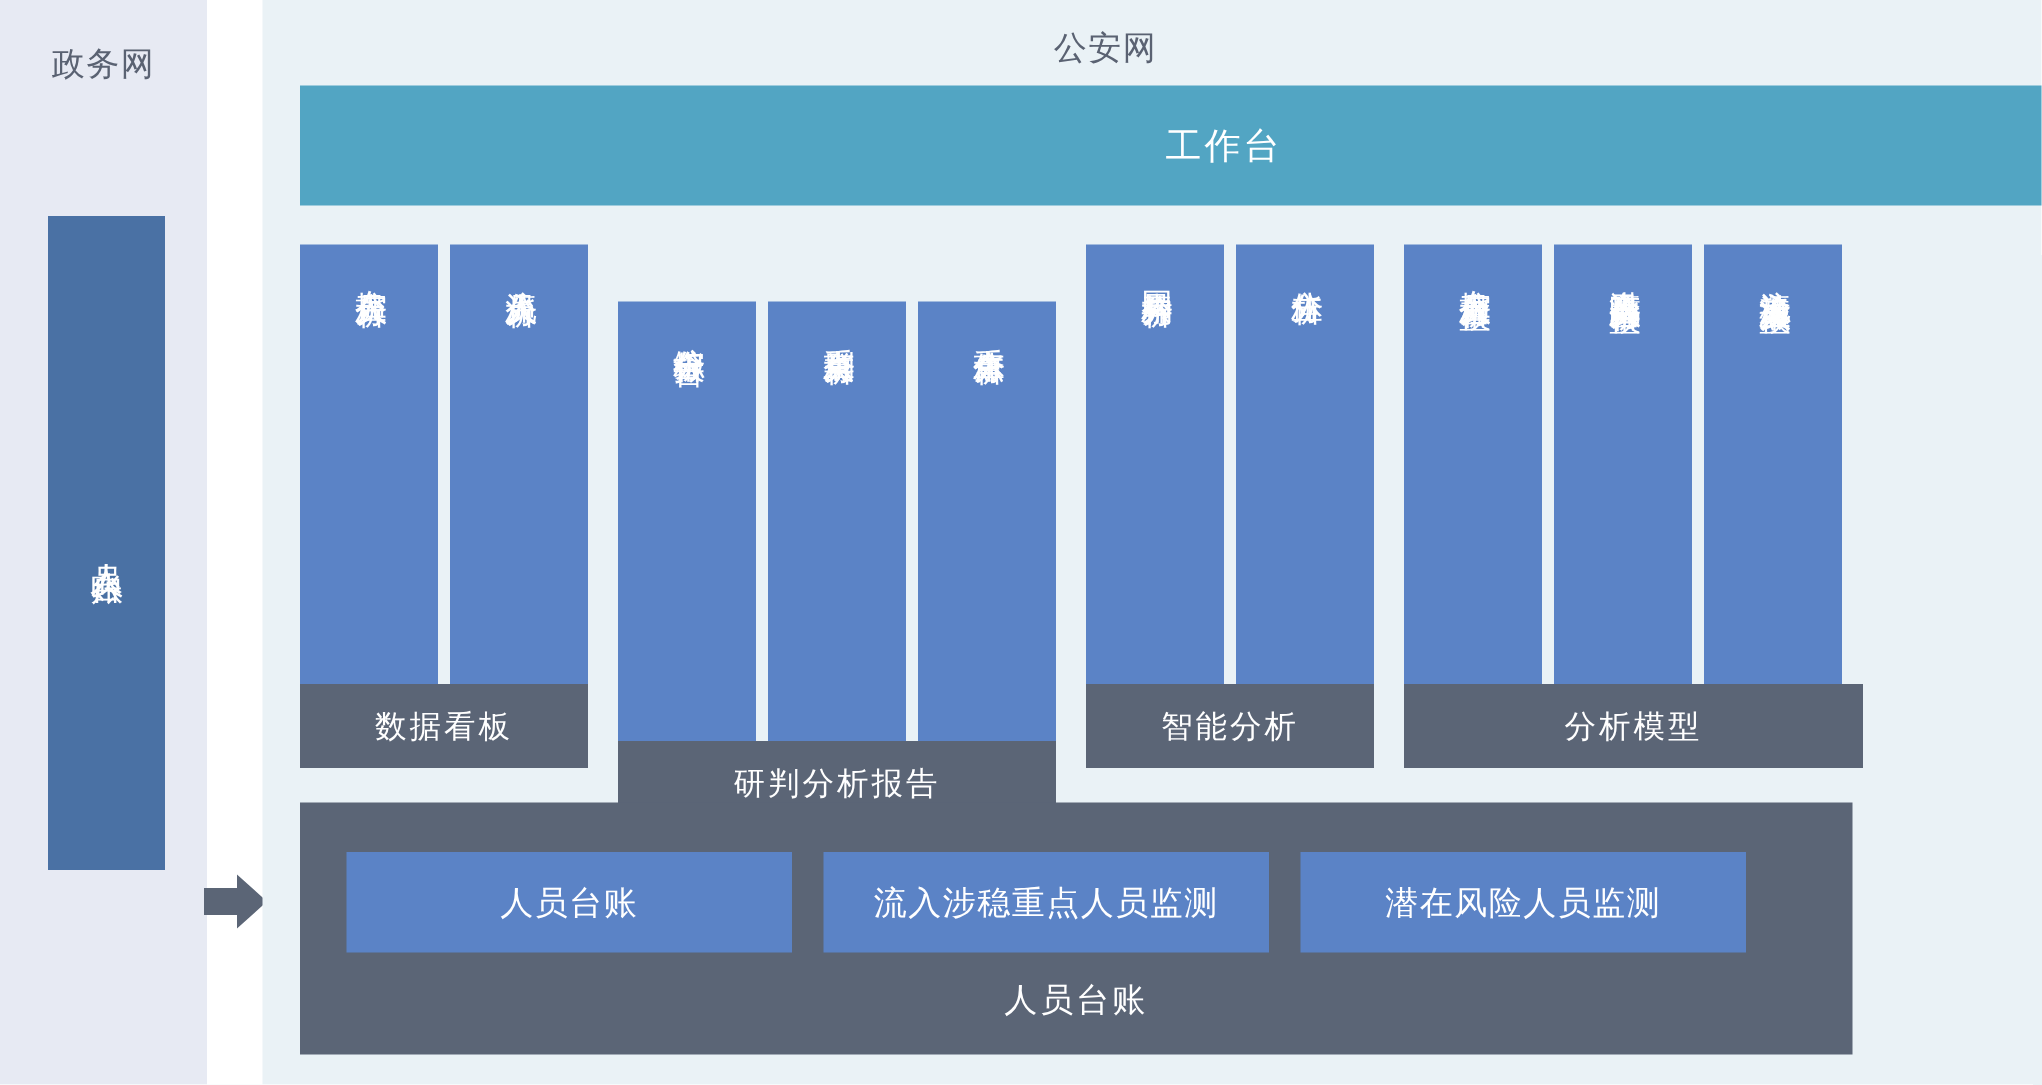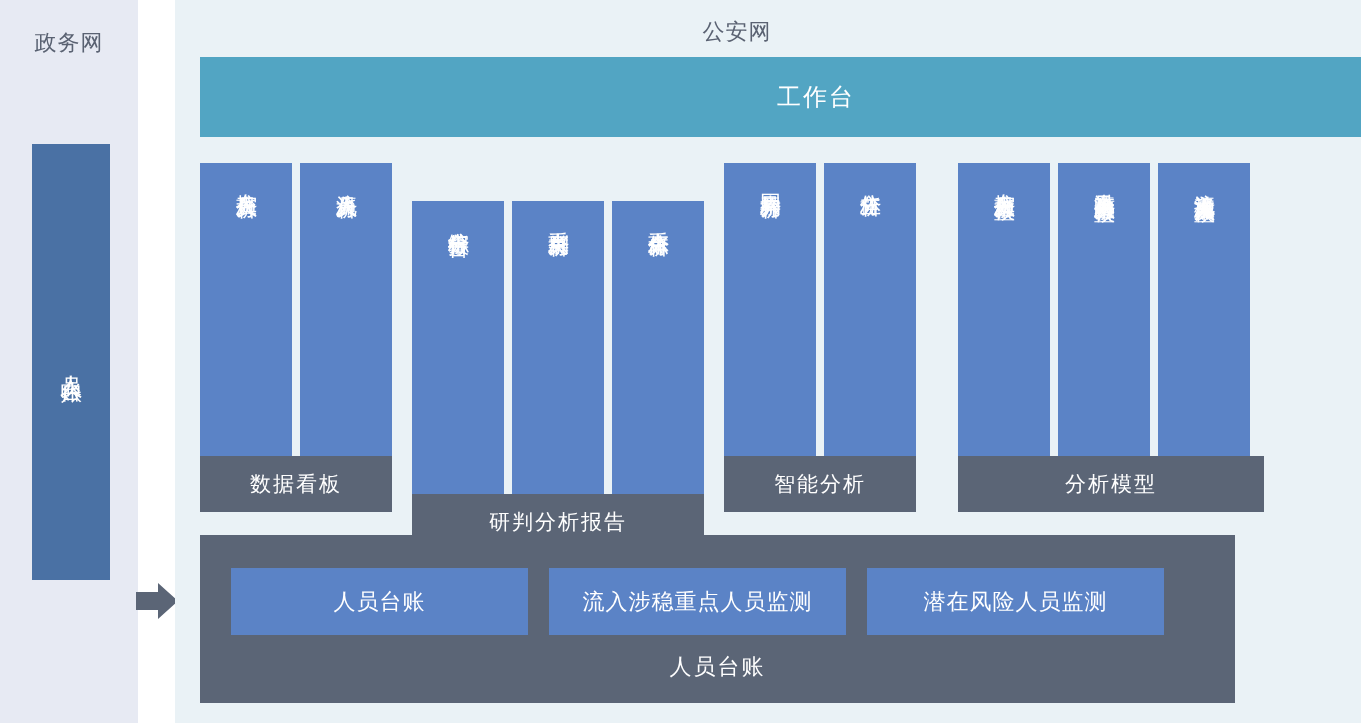--- a/index.html
+++ b/index.html
@@ -232,21 +232,21 @@
           </div>
           <div class="card" style="width:92px;height:293px;">
             <span class="vtext">立体分析</span>
           </div>
         </div>
         <div class="group-band">
           <span>智能分析</span>
         </div>
       </div>
 
-      <div class="group" style="left:758px; width:306px;">
+      <div class="group" style="left:736px; width:306px;">
         <div class="cards" style="height:293px;">
           <div class="card" style="width:92px;height:293px;">
             <span class="vtext">在控人员分析模型</span>
           </div>
           <div class="card" style="width:92px;height:293px;">
             <span class="vtext">潜在风险人员分析模型</span>
           </div>
           <div class="card" style="width:92px;height:293px;">
             <span class="vtext">流入涉稳重点人员模型</span>
           </div>

